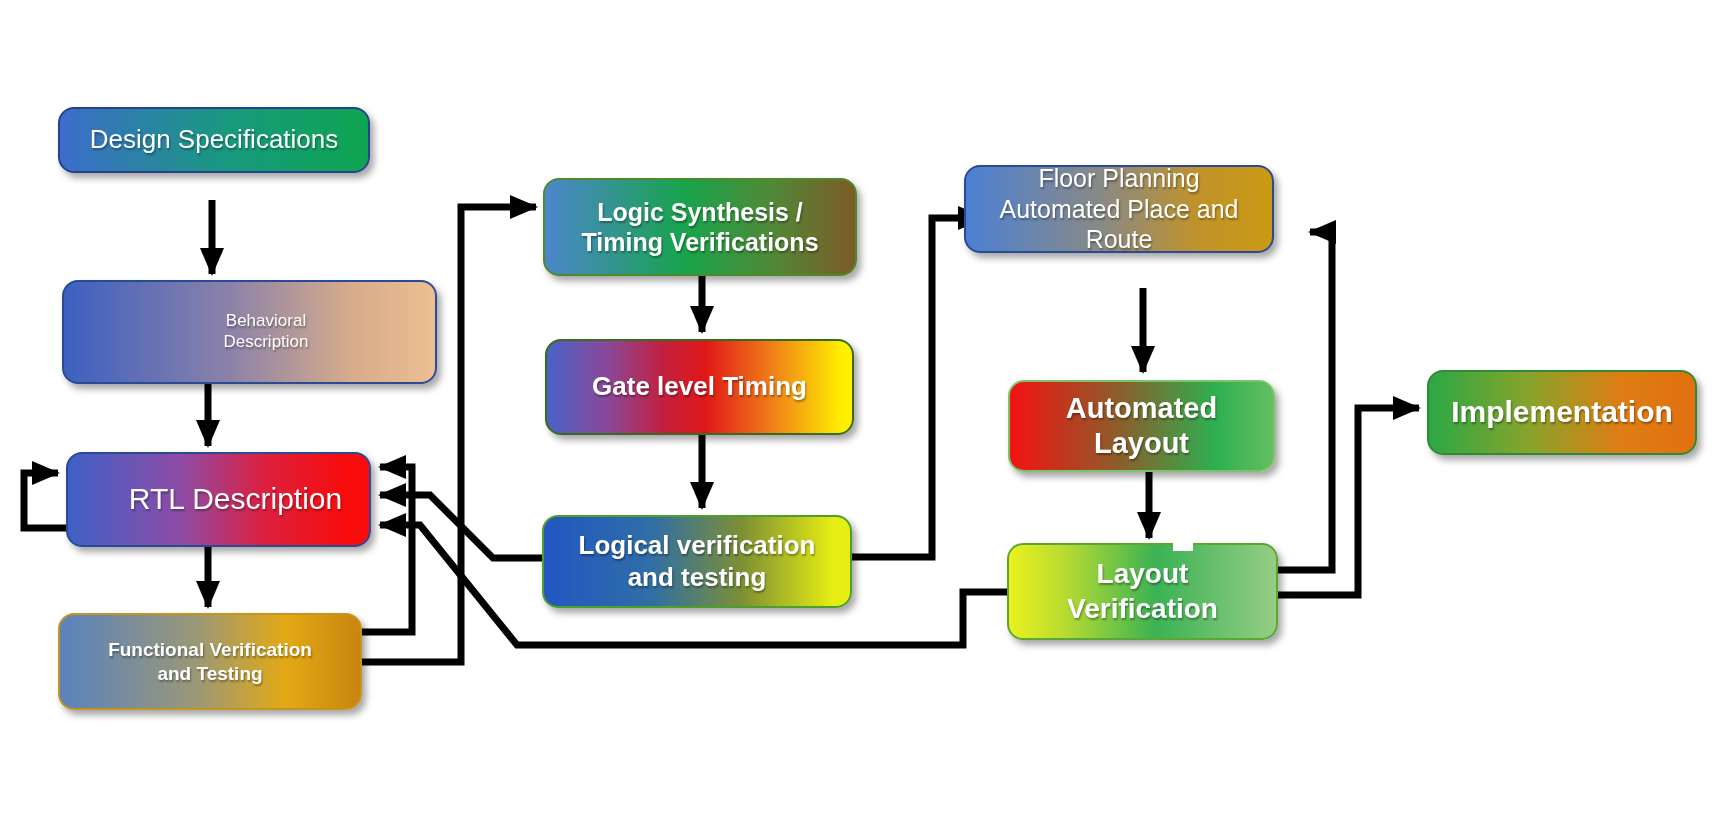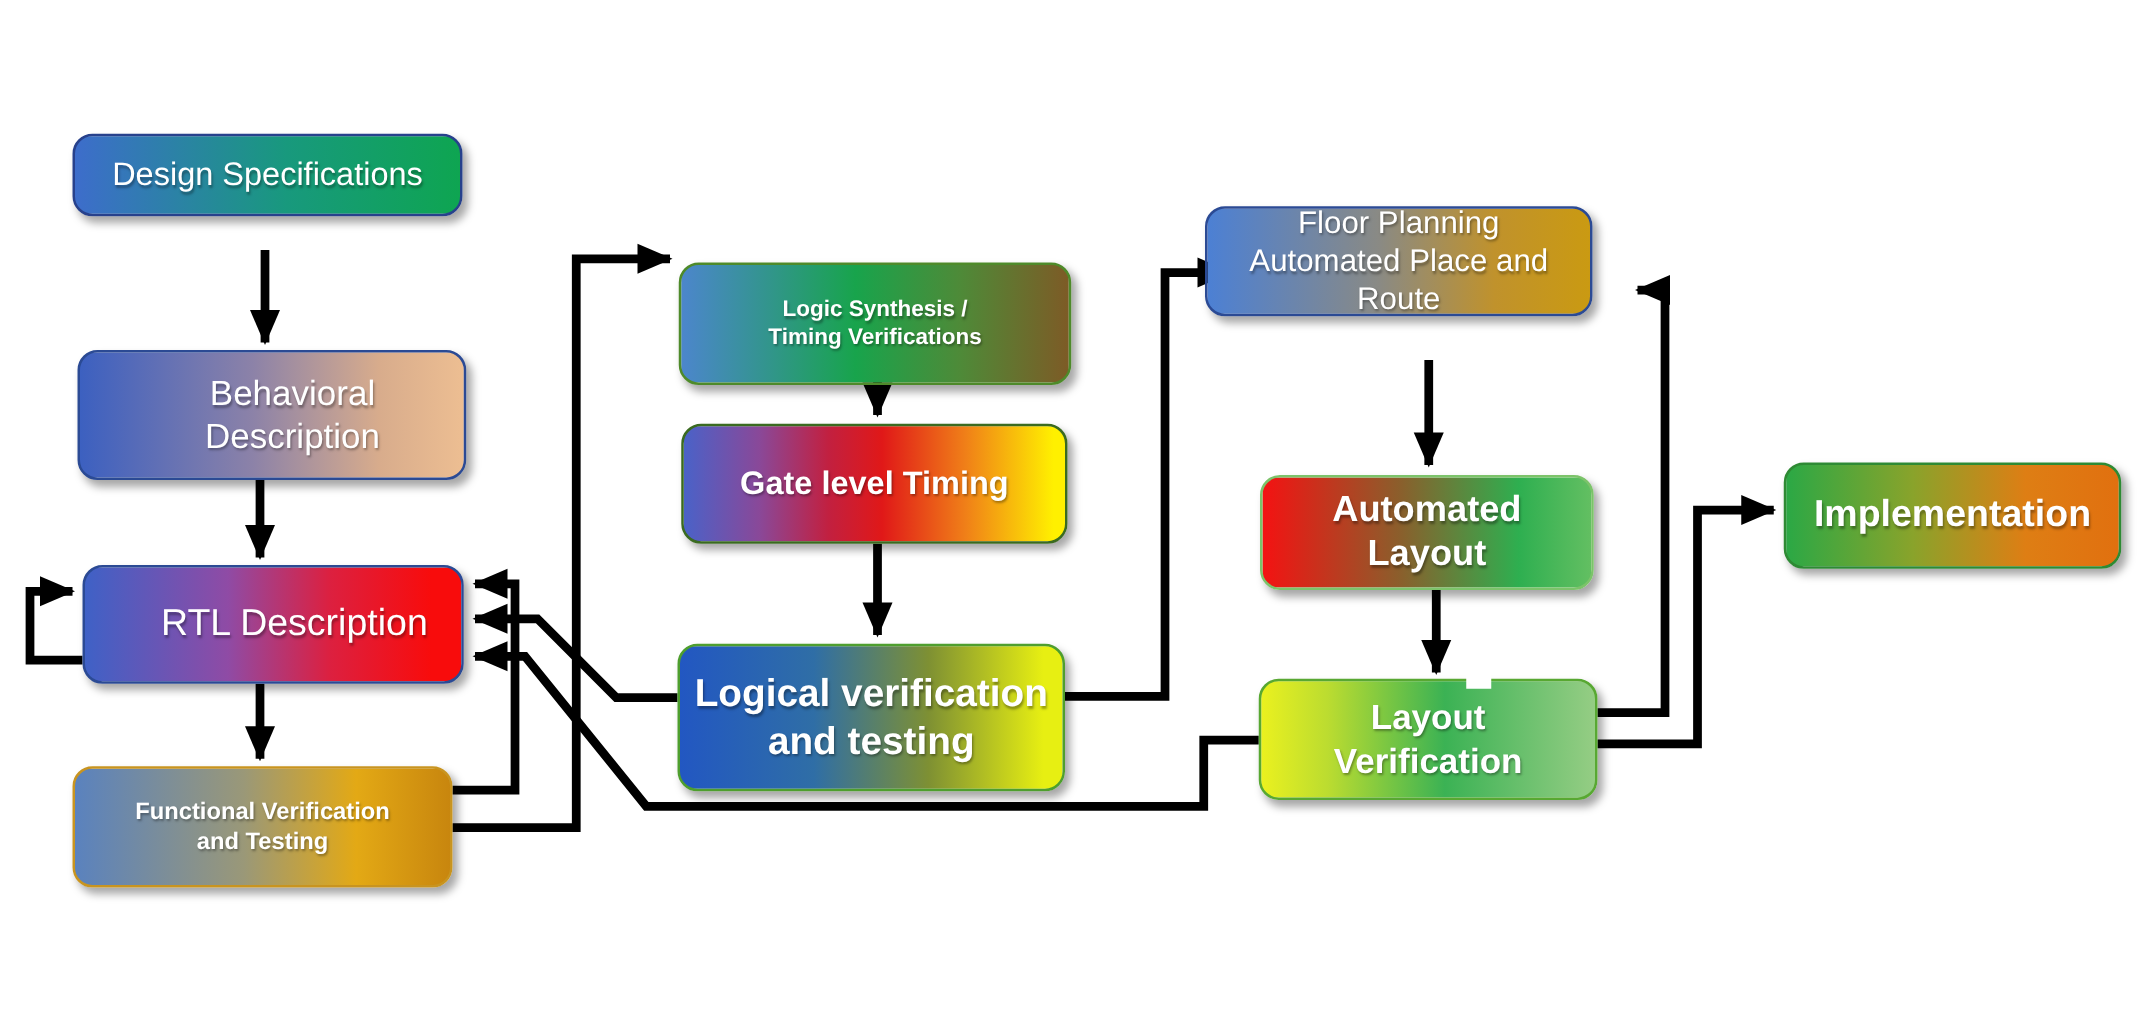--- a/index.html
+++ b/index.html
@@ -8,36 +8,36 @@
   #edges{position:absolute;left:0;top:0;width:1724px;height:816px;pointer-events:none;}
   .node{position:absolute;box-sizing:border-box;display:flex;align-items:center;justify-content:center;
         text-align:center;color:#ffffff;border-radius:16px;white-space:pre-line;line-height:1.22;
         box-shadow:4px 5px 7px rgba(0,0,0,0.35);text-shadow:1px 2px 2px rgba(0,0,0,0.35);
         padding:4px 10px;}
   .bold{font-weight:bold;}
   
   .n-design  {left:58px;  top:107px; width:312px; height:66px;  font-size:26px;
               background:linear-gradient(90deg,#3D6DCB 0%,#18997D 55%,#0EA551 100%);
               border:2px solid #27418C;}
-  .n-behav   {left:62px;  top:280px; width:311px; height:104px; font-size:28px;
+  .n-behav   {left:62px;  top:280px; width:375px; height:104px; font-size:17px;
               background:linear-gradient(90deg,#3C60C0 0%,#8C82A8 45%,#D8AC8C 78%,#EDBE92 100%);
               border:2px solid #2B4A94;padding-left:43px;}
   .n-rtl     {left:66px;  top:452px; width:305px; height:95px;  font-size:30px;
               background:linear-gradient(90deg,#3F61C6 0%,#8F4BA5 38%,#DC2040 65%,#F80C0C 92%);
               border:2px solid #2B4A94;padding-left:44px;}
   .n-funcver {left:58px;  top:613px; width:304px; height:97px;  font-size:19px;
               background:linear-gradient(90deg,#5A82BE 0%,#9A9878 45%,#E3A915 75%,#C8860E 100%);
               border:2px solid #C89420;}
-  .n-synth   {left:543px; top:178px; width:314px; height:98px;  font-size:18px;
+  .n-synth   {left:543px; top:178px; width:314px; height:98px;  font-size:25px;
               background:linear-gradient(90deg,#4C86CC 0%,#18A44C 45%,#4E8A38 72%,#7D5B26 100%);
-              border:2px solid #4E8A2A;margin-top:32px;}
+              border:2px solid #4E8A2A;}
   .n-netlist {left:545px; top:339px; width:309px; height:96px;  font-size:26px;
               background:linear-gradient(90deg,#4A62C8 0%,#8A4898 20%,#C22040 38%,#E01818 52%,#F08018 74%,#FFF000 97%);
               border:2px solid #3A6A20;}
-  .n-logver  {left:542px; top:515px; width:310px; height:118px;  font-size:31px;
+  .n-logver  {left:542px; top:515px; width:310px; height:93px;  font-size:26px;
               background:linear-gradient(90deg,#2257C2 0%,#2F6EA6 35%,#7E9033 65%,#E7EF12 95%);
               border:2px solid #4E9E2E;}
   .n-floor   {left:964px; top:165px; width:310px; height:88px; font-size:25px;
               background:linear-gradient(90deg,#4C80D4 0%,#8A8A84 45%,#C0922C 75%,#CA9A12 100%);
               border:2px solid #2B4A94;}
   .n-phys    {left:1008px;top:380px; width:267px; height:92px;  font-size:29px;
               background:linear-gradient(90deg,#F41212 0%,#8A5F2C 42%,#2EAF50 78%,#63BF62 100%);
               border:2px solid #7CC36A;}
   .n-layver  {left:1007px;top:543px; width:271px; height:97px;  font-size:28px;
               background:linear-gradient(90deg,#EAF11F 0%,#BBDC30 20%,#3BB254 55%,#95CD84 100%);

